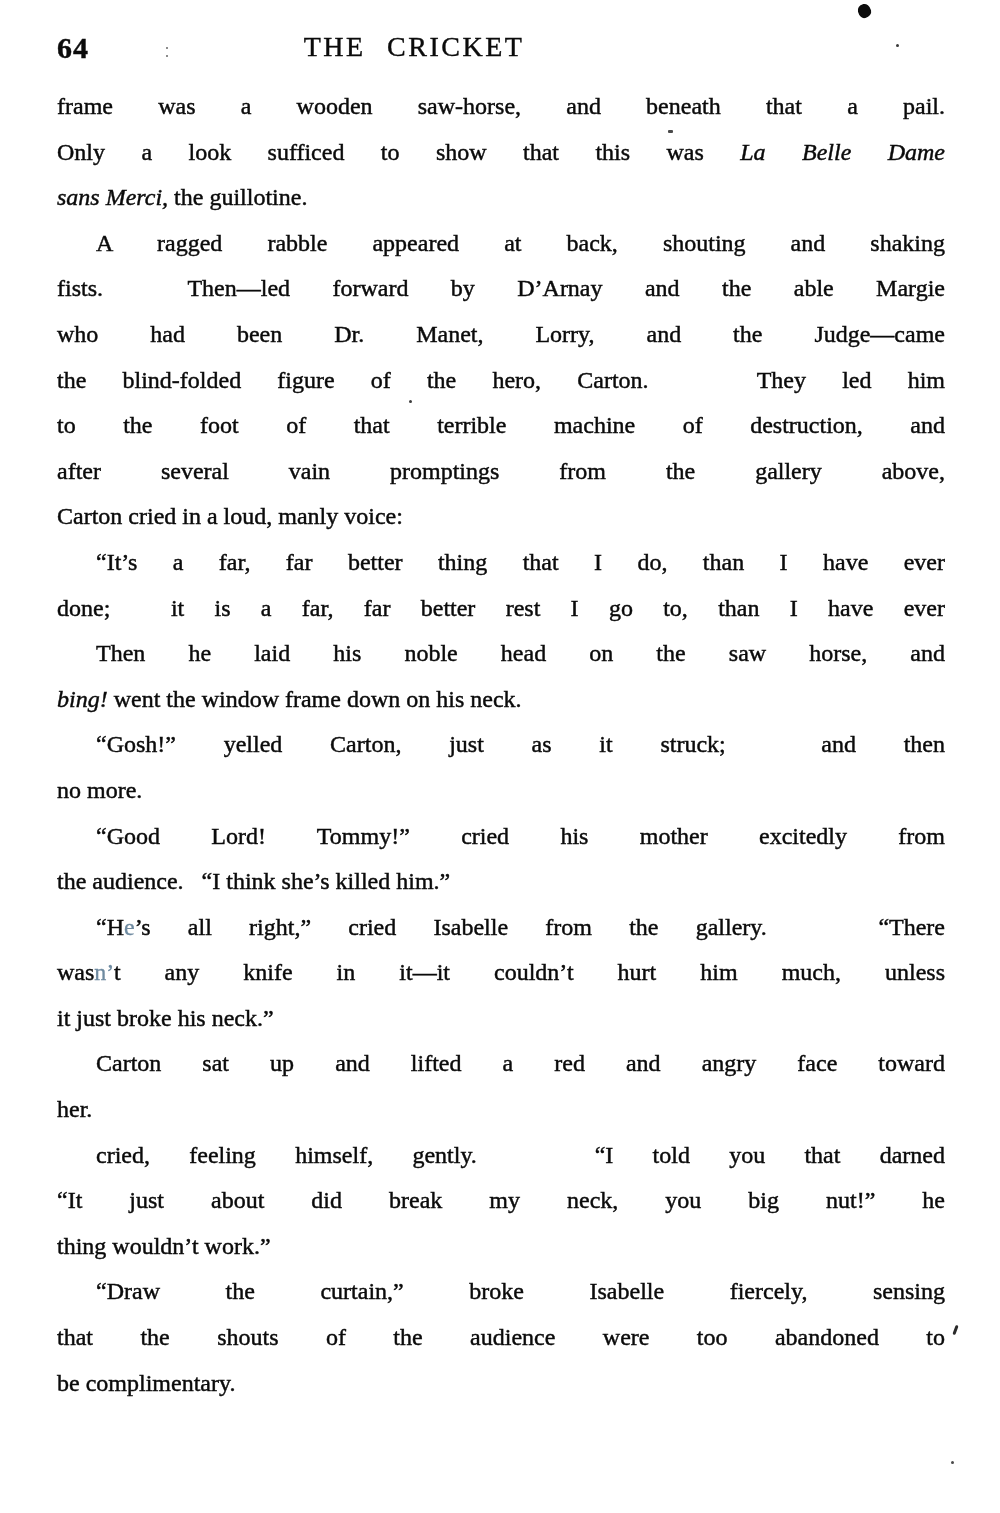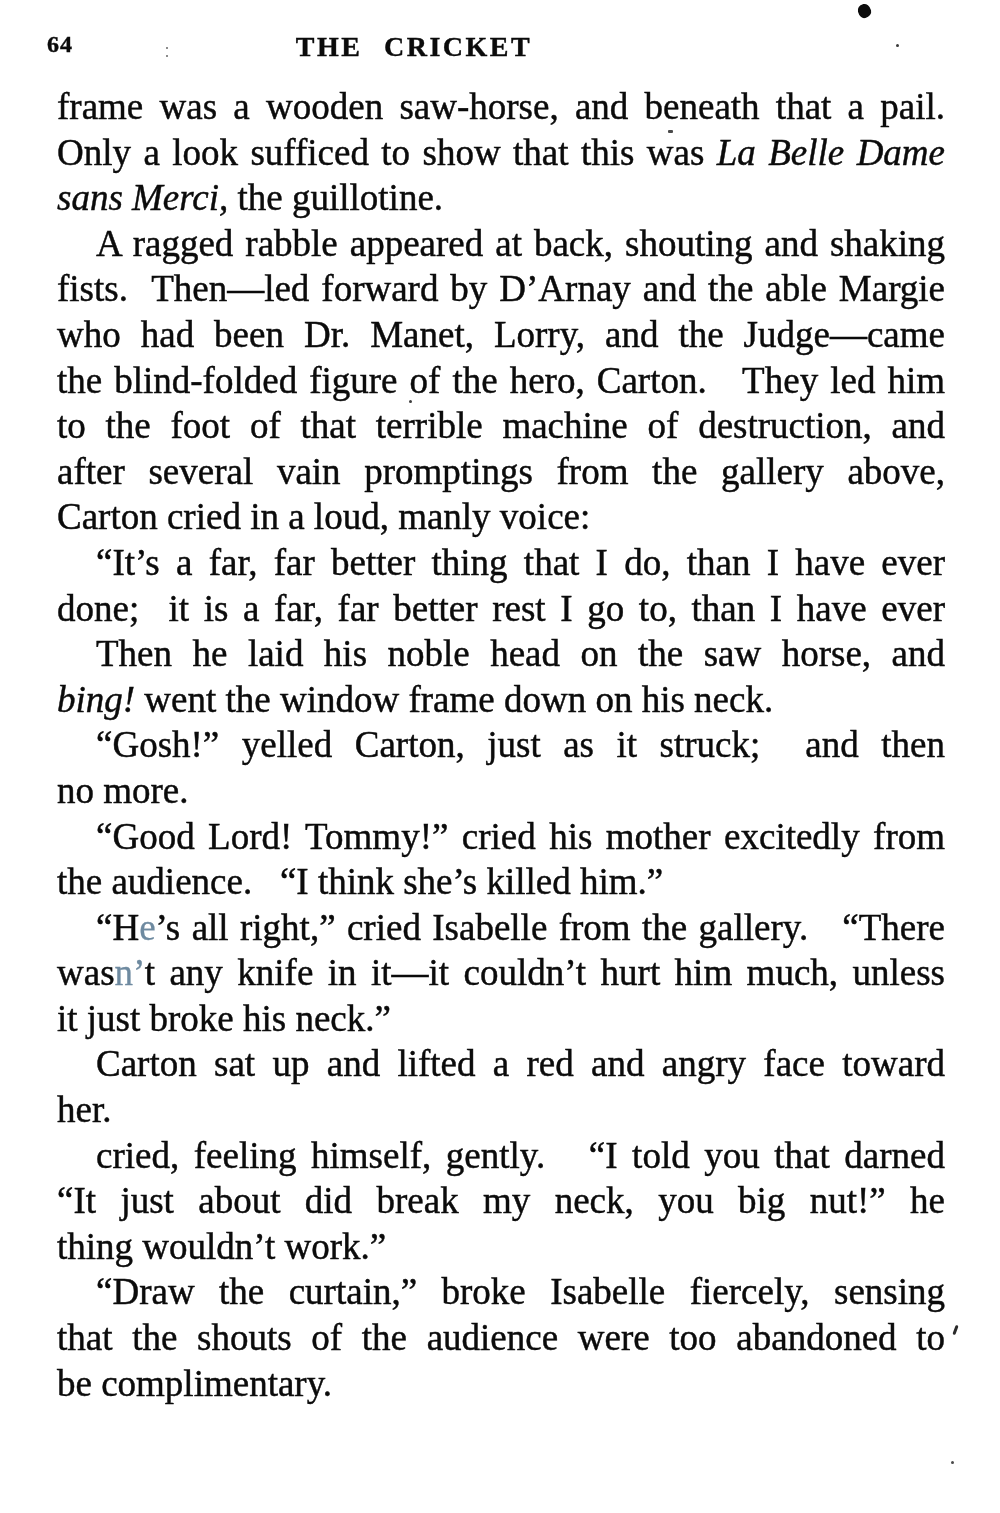--- a/index.html
+++ b/index.html
@@ -8,46 +8,46 @@
     width: 1000px;
     height: 1513px;
     background: #ffffff;
     overflow: hidden;
     font-family: "Liberation Serif", "DejaVu Serif", serif;
     color: #0b0b0b;
   }
   
   .page-number {
     position: absolute;
-    left: 47px;
+    left: 57px;
     top: 31px;
-    font-size: 24px;
+    font-size: 30px;
     font-weight: bold;
     letter-spacing: 1px;
     -webkit-text-stroke: 0.4px #0b0b0b;
   }
   .running-title {
     position: absolute;
     left: 414px;
     top: 31px;
     transform: translateX(-50%);
     font-size: 28px;
-    font-weight: bold;
+    font-weight: normal;
     letter-spacing: 2.5px;
     word-spacing: 12px;
     white-space: nowrap;
     -webkit-text-stroke: 0.4px #0b0b0b;
   }
   
   .text-block {
     position: absolute;
     left: 57px;
     top: 84px;
     width: 888px;
-    font-size: 37px;
+    font-size: 24px;
     line-height: 45.6px;
     -webkit-text-stroke: 0.45px #0b0b0b;
   }
   .paragraph { margin: 0; }
   .line {
     text-align: justify;
     text-align-last: justify;
     text-justify: inter-word;
   }
   .line.last { text-align-last: left; }

